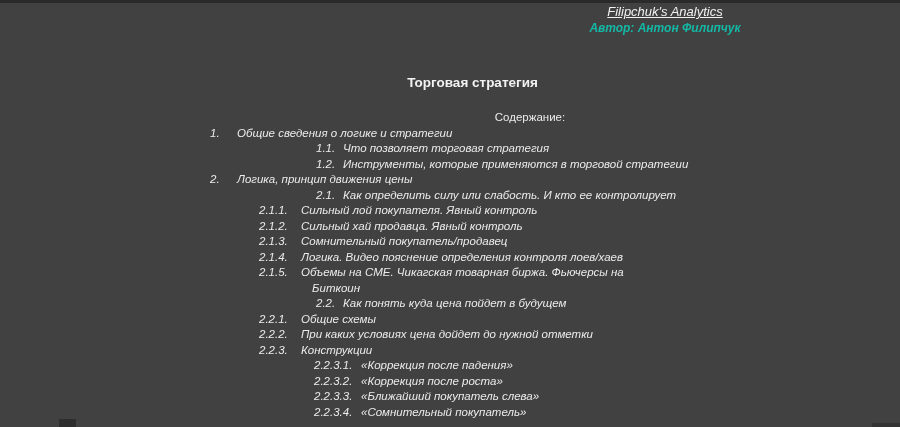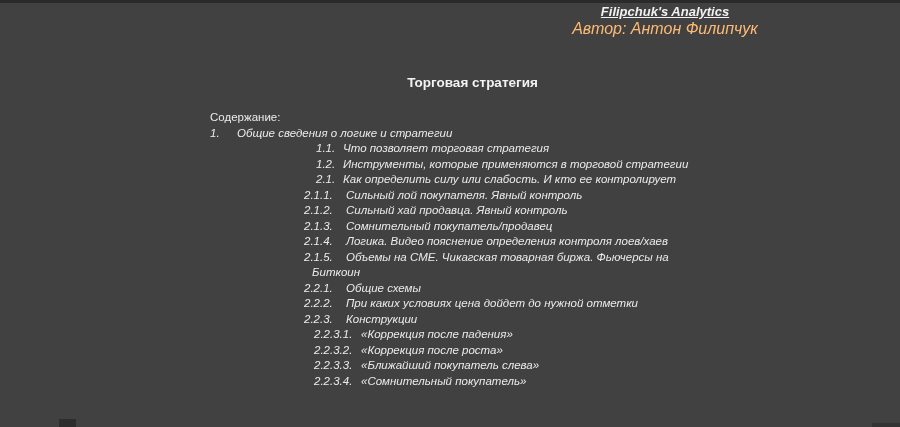--- a/index.html
+++ b/index.html
@@ -40,25 +40,25 @@
     left: 545px;
     width: 240px;
     text-align: center;
     font-style: italic;
     line-height: 17px;
   }
   .brand {
     font-size: 13px;
     text-decoration: underline;
     color: #f1f1f1;
-    font-weight: bold;
   }
   .header-sub {
-    font-size: 16px;
-    color: #fdba74;
+    font-size: 12px;
+    color: #14b8a6;
+    font-weight: bold;
   }
   .doc-title {
     position: absolute;
     top: 74px;
     left: 0;
     width: 945px;
     text-align: center;
     font-weight: bold;
     font-size: 13.5px;
     line-height: 18px;
@@ -68,36 +68,37 @@
     position: absolute;
     top: 110px;
     left: 210px;
     width: 640px;
   }
   .toc-heading {
     font-size: 11.5px;
     height: 15.5px;
     line-height: 15.5px;
     font-style: normal;
+    text-align: center;
   }
   .toc-line {
     height: 15.5px;
     line-height: 15.5px;
     font-size: 11.5px;
     font-style: italic;
     white-space: nowrap;
   }
   .toc-line .num {
     display: inline-block;
   }
   .toc-line.lvl1 { }
   .toc-line.lvl1 .num { width: 27px; }
   .toc-line.lvl2 { margin-left: 106px; }
   .toc-line.lvl2 .num { width: 27px; }
-  .toc-line.lvl3 { margin-left: 94px; }
+  .toc-line.lvl3 { margin-left: 49px; }
   .toc-line.lvl3 .num { width: 42px; }
   .toc-line.lvl4 { margin-left: 104px; }
   .toc-line.lvl4 .num { width: 47px; }
   .toc-line.cont { margin-left: 102px; font-style: italic; }
   .toc-line.cont .num { width: 0; }
 </style>
 </head>
 <body>
 
 <div class="top-strip"></div>
@@ -114,40 +115,46 @@
   <div id="toc-lines">
       <div class="toc-line lvl1">
     <span class="num">1.</span><span class="txt">Общие сведения о логике и стратегии</span>
   </div>
       <div class="toc-line lvl2">
     <span class="num">1.1.</span><span class="txt">Что позволяет торговая стратегия</span>
   </div>
       <div class="toc-line lvl2">
     <span class="num">1.2.</span><span class="txt">Инструменты, которые применяются в торговой стратегии</span>
   </div>
+      <div class="toc-line lvl1">
+    <span class="num">2.</span><span class="txt">Логика, принцип движения цены</span>
+  </div>
       <div class="toc-line lvl2">
     <span class="num">2.1.</span><span class="txt">Как определить силу или слабость. И кто ее контролирует</span>
   </div>
       <div class="toc-line lvl3">
     <span class="num">2.1.1.</span><span class="txt">Сильный лой покупателя. Явный контроль</span>
   </div>
       <div class="toc-line lvl3">
     <span class="num">2.1.2.</span><span class="txt">Сильный хай продавца. Явный контроль</span>
   </div>
       <div class="toc-line lvl3">
     <span class="num">2.1.3.</span><span class="txt">Сомнительный покупатель/продавец</span>
   </div>
       <div class="toc-line lvl3">
     <span class="num">2.1.4.</span><span class="txt">Логика. Видео пояснение определения контроля лоев/хаев</span>
   </div>
       <div class="toc-line lvl3">
     <span class="num">2.1.5.</span><span class="txt">Объемы на CME. Чикагская товарная биржа. Фьючерсы на</span>
   </div>
       <div class="toc-line cont">
     <span class="num"></span><span class="txt">Биткоин</span>
+  </div>
+      <div class="toc-line lvl2">
+    <span class="num">2.2.</span><span class="txt">Как понять куда цена пойдет в будущем</span>
   </div>
       <div class="toc-line lvl3">
     <span class="num">2.2.1.</span><span class="txt">Общие схемы</span>
   </div>
       <div class="toc-line lvl3">
     <span class="num">2.2.2.</span><span class="txt">При каких условиях цена дойдет до нужной отметки</span>
   </div>
       <div class="toc-line lvl3">
     <span class="num">2.2.3.</span><span class="txt">Конструкции</span>
   </div>

